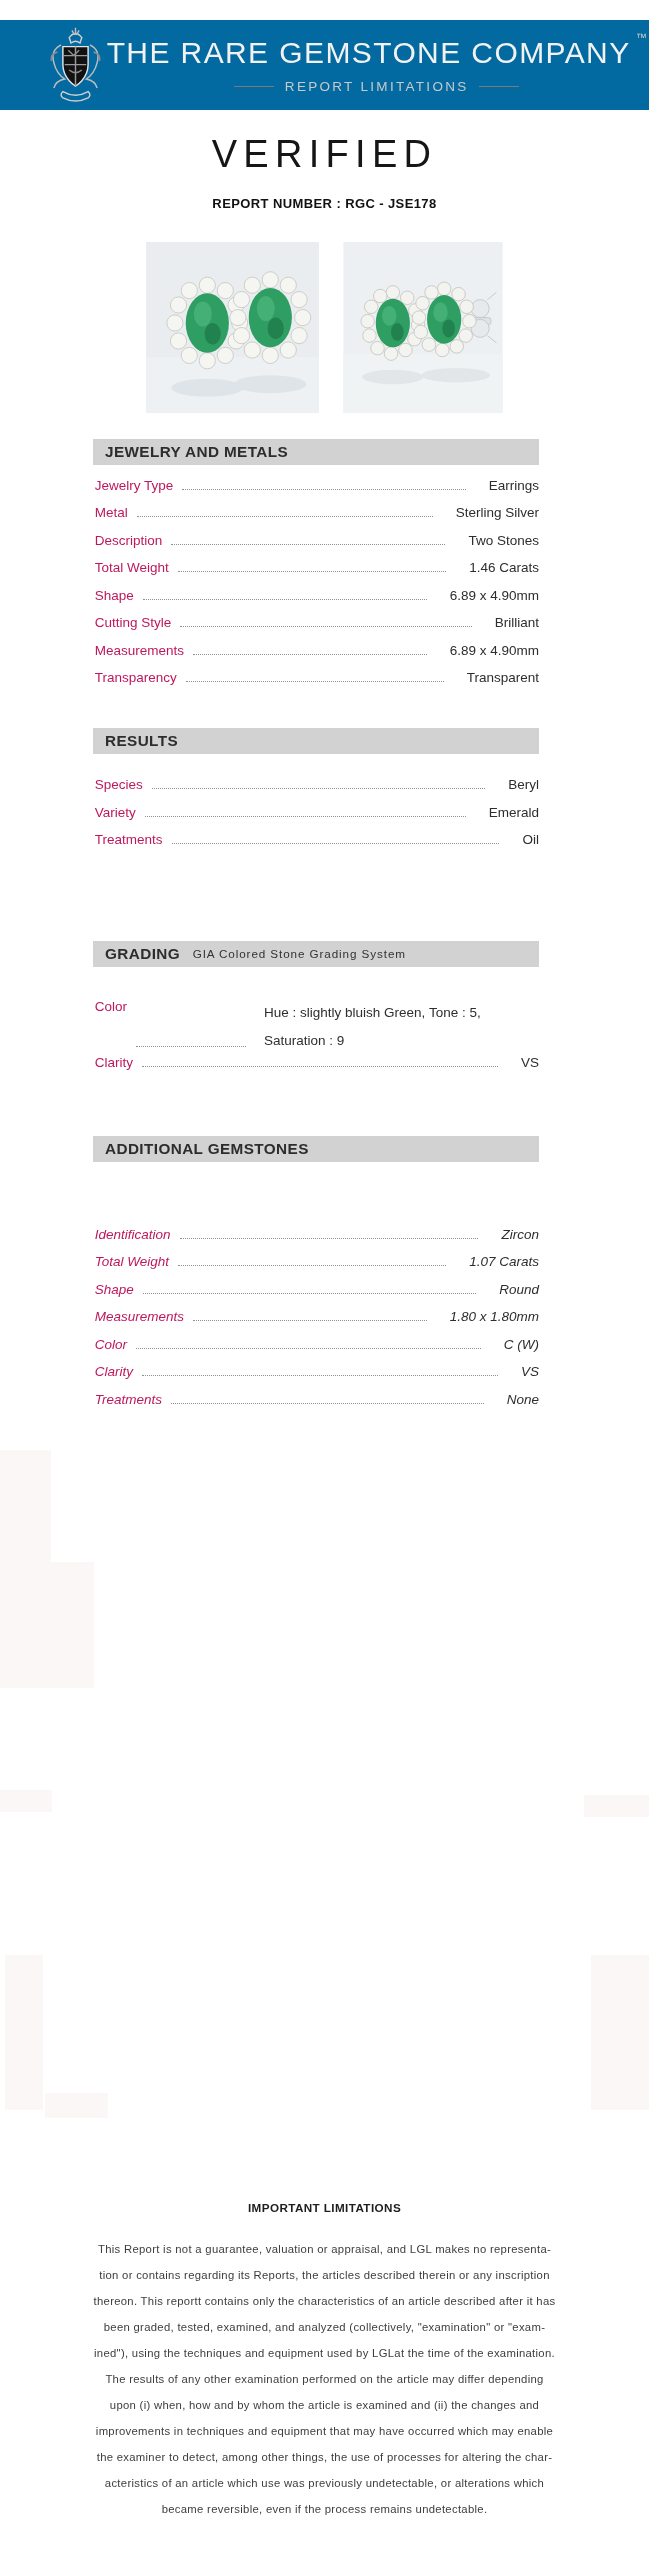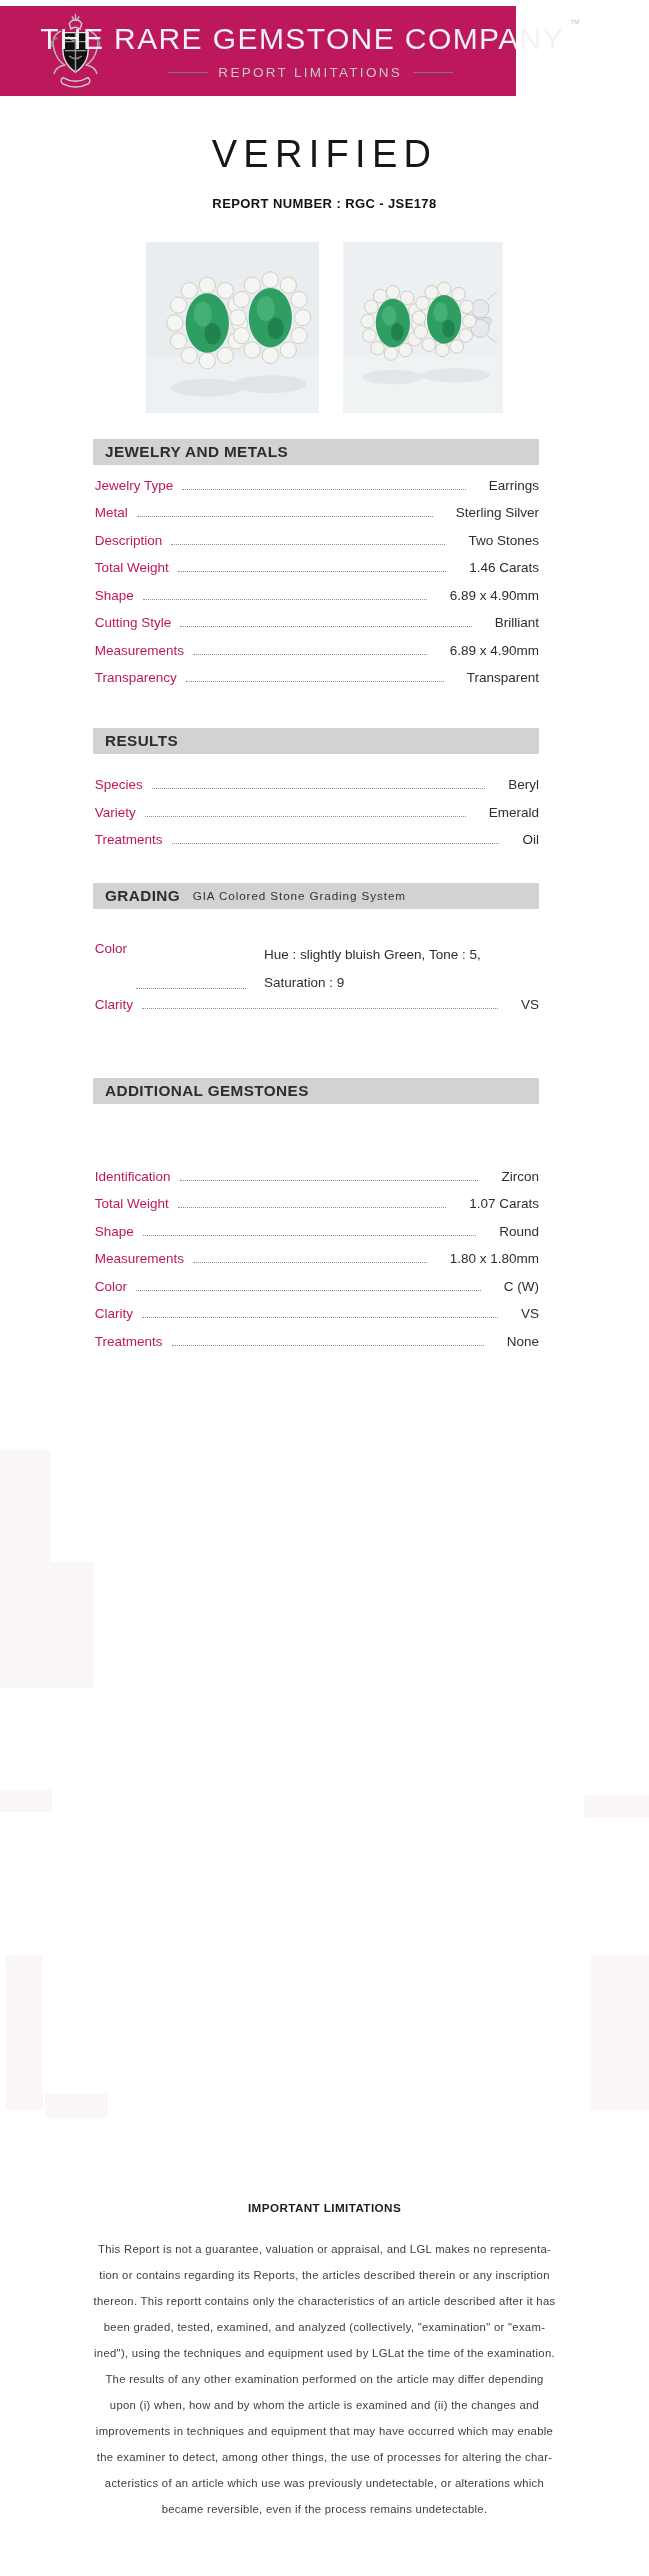--- a/index.html
+++ b/index.html
@@ -1,20 +1,20 @@
 <!DOCTYPE html>
 <html style="font-size:14.4px"><head>
 <meta charset="utf-8">
 <style>
   html,body{margin:0;padding:0;background:#ffffff;}
   .page{position:relative;width:649px;height:2576px;margin:0 auto;background:#ffffff;
         font-family:"Liberation Sans","DejaVu Sans",sans-serif;color:#3a3a3a;overflow:hidden;}
 
   
-  .header{position:absolute;left:0;top:6px;width:516px;height:90px;background:#be185d;}
+  .header{position:absolute;left:0;top:20px;width:649px;height:90px;background:#0369a1;}
   .crest{position:absolute;left:41px;top:5.4px;width:69px;height:81px;}
   .header-text{position:absolute;left:126px;right:21.6px;top:0;height:100%;
                display:flex;flex-direction:column;justify-content:center;align-items:center;}
   .company-name{color:#f2f2f2;font-size:30px;letter-spacing:1.4px;font-weight:400;white-space:nowrap;}
   .tm{font-size:10.8px;vertical-align:top;position:relative;top:-5.4px;color:#cfcfcf;margin-left:5.4px;}
   .subtitle-row{margin-top:9px;display:flex;align-items:center;color:#c9c9c9;
                 font-size:13.5px;letter-spacing:2.3px;font-weight:400;}
   .subtitle-row .dashline{display:inline-block;width:40px;height:1.8px;background:#7a7a7a;margin:0 10.8px;}
 
   
@@ -241,40 +241,40 @@
           <span class="row-label">Variety</span>
           <span class="leader"></span>
           <span class="row-value">Emerald</span>
         </div>
         <div class="row">
           <span class="row-label">Treatments</span>
           <span class="leader"></span>
           <span class="row-value">Oil</span>
         </div>
       </div>
-      <div class="section-bar" style="margin-top: 23px; background: rgb(210, 210, 210);">
+      <div class="section-bar" style="margin-top: 81px; background: rgb(210, 210, 210);">
         <span class="section-title">GRADING</span>
         <span class="section-subtitle">GIA Colored Stone Grading System</span>
       </div>
       <div class="rows" style="margin-top: 31px;">
         <div class="row split">
           <span class="row-label">Color</span>
           <span class="leader"></span>
           <span class="row-value">Hue : slightly bluish Green, Tone : 5, Saturation : 9</span>
         </div>
         <div class="row">
           <span class="row-label">Clarity</span>
           <span class="leader"></span>
           <span class="row-value">VS</span>
         </div>
       </div>
       <div class="section-bar" style="margin-top: 53px; background: rgb(210, 210, 210);">
         <span class="section-title">ADDITIONAL GEMSTONES</span>
       </div>
-      <div class="rows" style="margin-top: 65px;">
+      <div class="rows" style="margin-top: 65px; font-style: italic;">
         <div class="row">
           <span class="row-label">Identification</span>
           <span class="leader"></span>
           <span class="row-value">Zircon</span>
         </div>
         <div class="row">
           <span class="row-label">Total Weight</span>
           <span class="leader"></span>
           <span class="row-value">1.07 Carats</span>
         </div>

